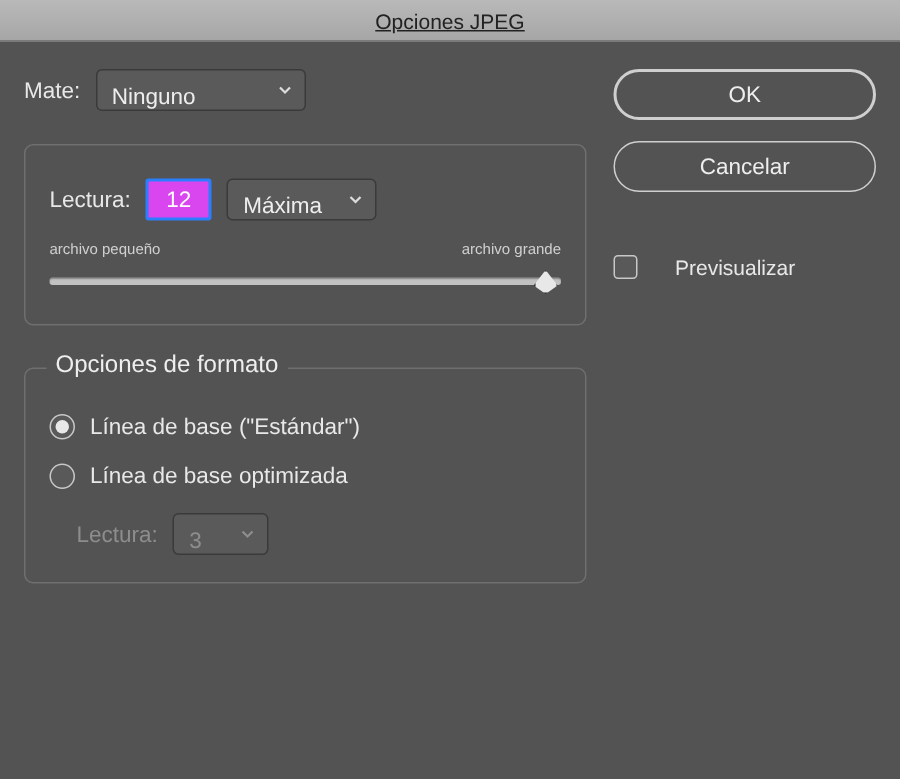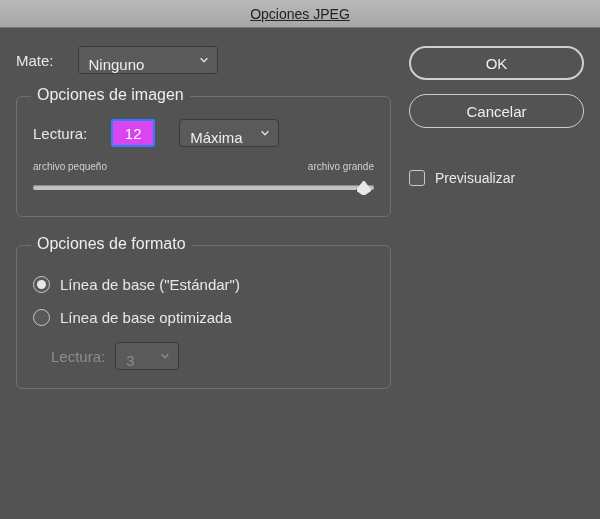--- a/index.html
+++ b/index.html
@@ -24,21 +24,21 @@
     text-decoration: underline;
   }
   .window-body {
     display: flex;
     padding: 18px 16px 16px 16px;
     gap: 18px;
   }
   .left-col { flex: 1; }
   .right-col { width: 175px; display: flex; flex-direction: column; gap: 14px; }
 
-  .row { display: flex; align-items: center; gap: 24px; }
+  .row { display: flex; align-items: center; gap: 10px; }
   .label { color: #e8e8e8; font-size: 15px; }
 
   .select {
     background: #5a5a5a;
     border: 1px solid #3a3a3a;
     border-radius: 4px;
     color: #eee;
     height: 28px;
     padding: 0 28px 0 10px;
     display: inline-flex;
@@ -165,21 +165,21 @@
     display: flex;
     align-items: center;
     justify-content: center;
     cursor: pointer;
   }
   .btn.primary { border-width: 2px; }
 
   .check-row {
     display: flex;
     align-items: center;
-    gap: 10px;
+    gap: 25px;
     margin-top: 28px;
   }
   .checkbox {
     width: 16px; height: 16px;
     border: 1.5px solid #c8c8c8;
     border-radius: 3px;
     background: #595959;
   }
 </style>
 </head>
@@ -199,21 +199,20 @@
         <span>Ninguno</span>
         <span class="chevron">
           <svg viewBox="0 0 12 12">
               <path d="M2 4 L6 8 L10 4"></path>
             </svg>
         </span>
       </div>
     </div>
 
     <div class="group">
-      <div class="group-title">Opciones de imagen</div>
 
       <div class="row">
         <span class="label">Lectura:</span>
         <input class="num-input selected" value="12" style="">
         <div class="select" style="width:100px">
           <span>Máxima</span>
           <span class="chevron">
             <svg viewBox="0 0 12 12">
                 <path d="M2 4 L6 8 L10 4"></path>
               </svg>

